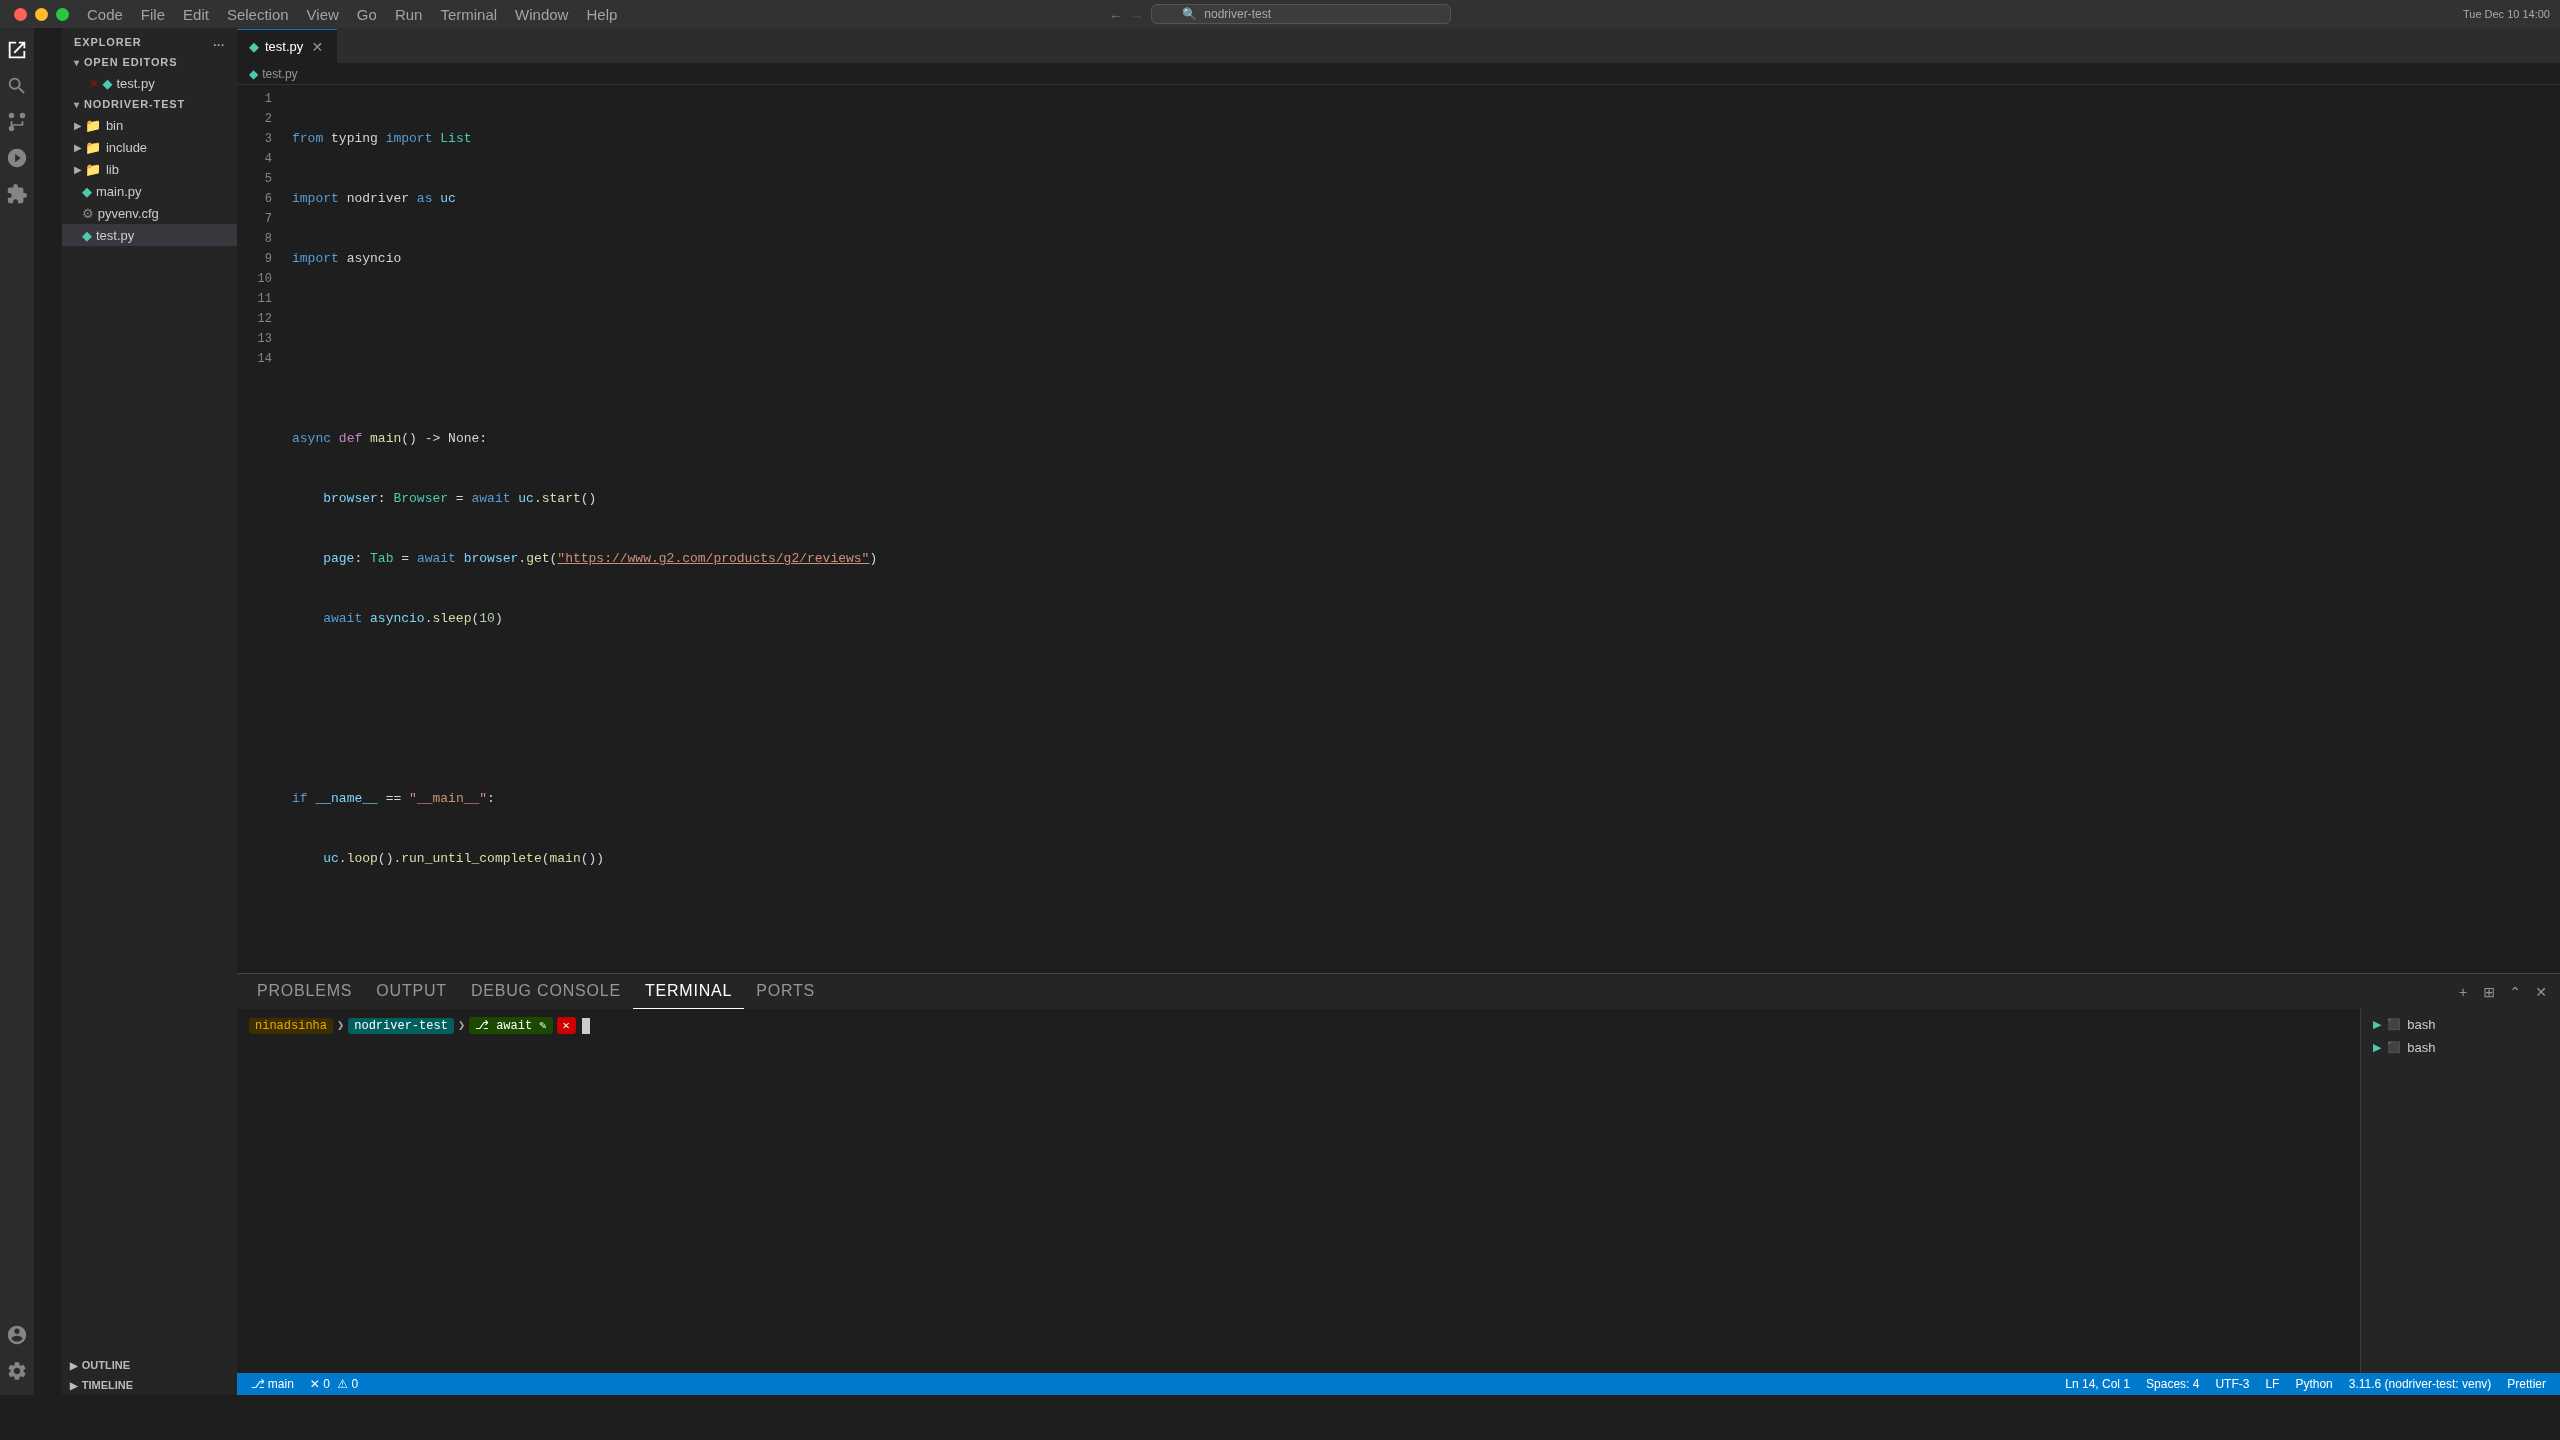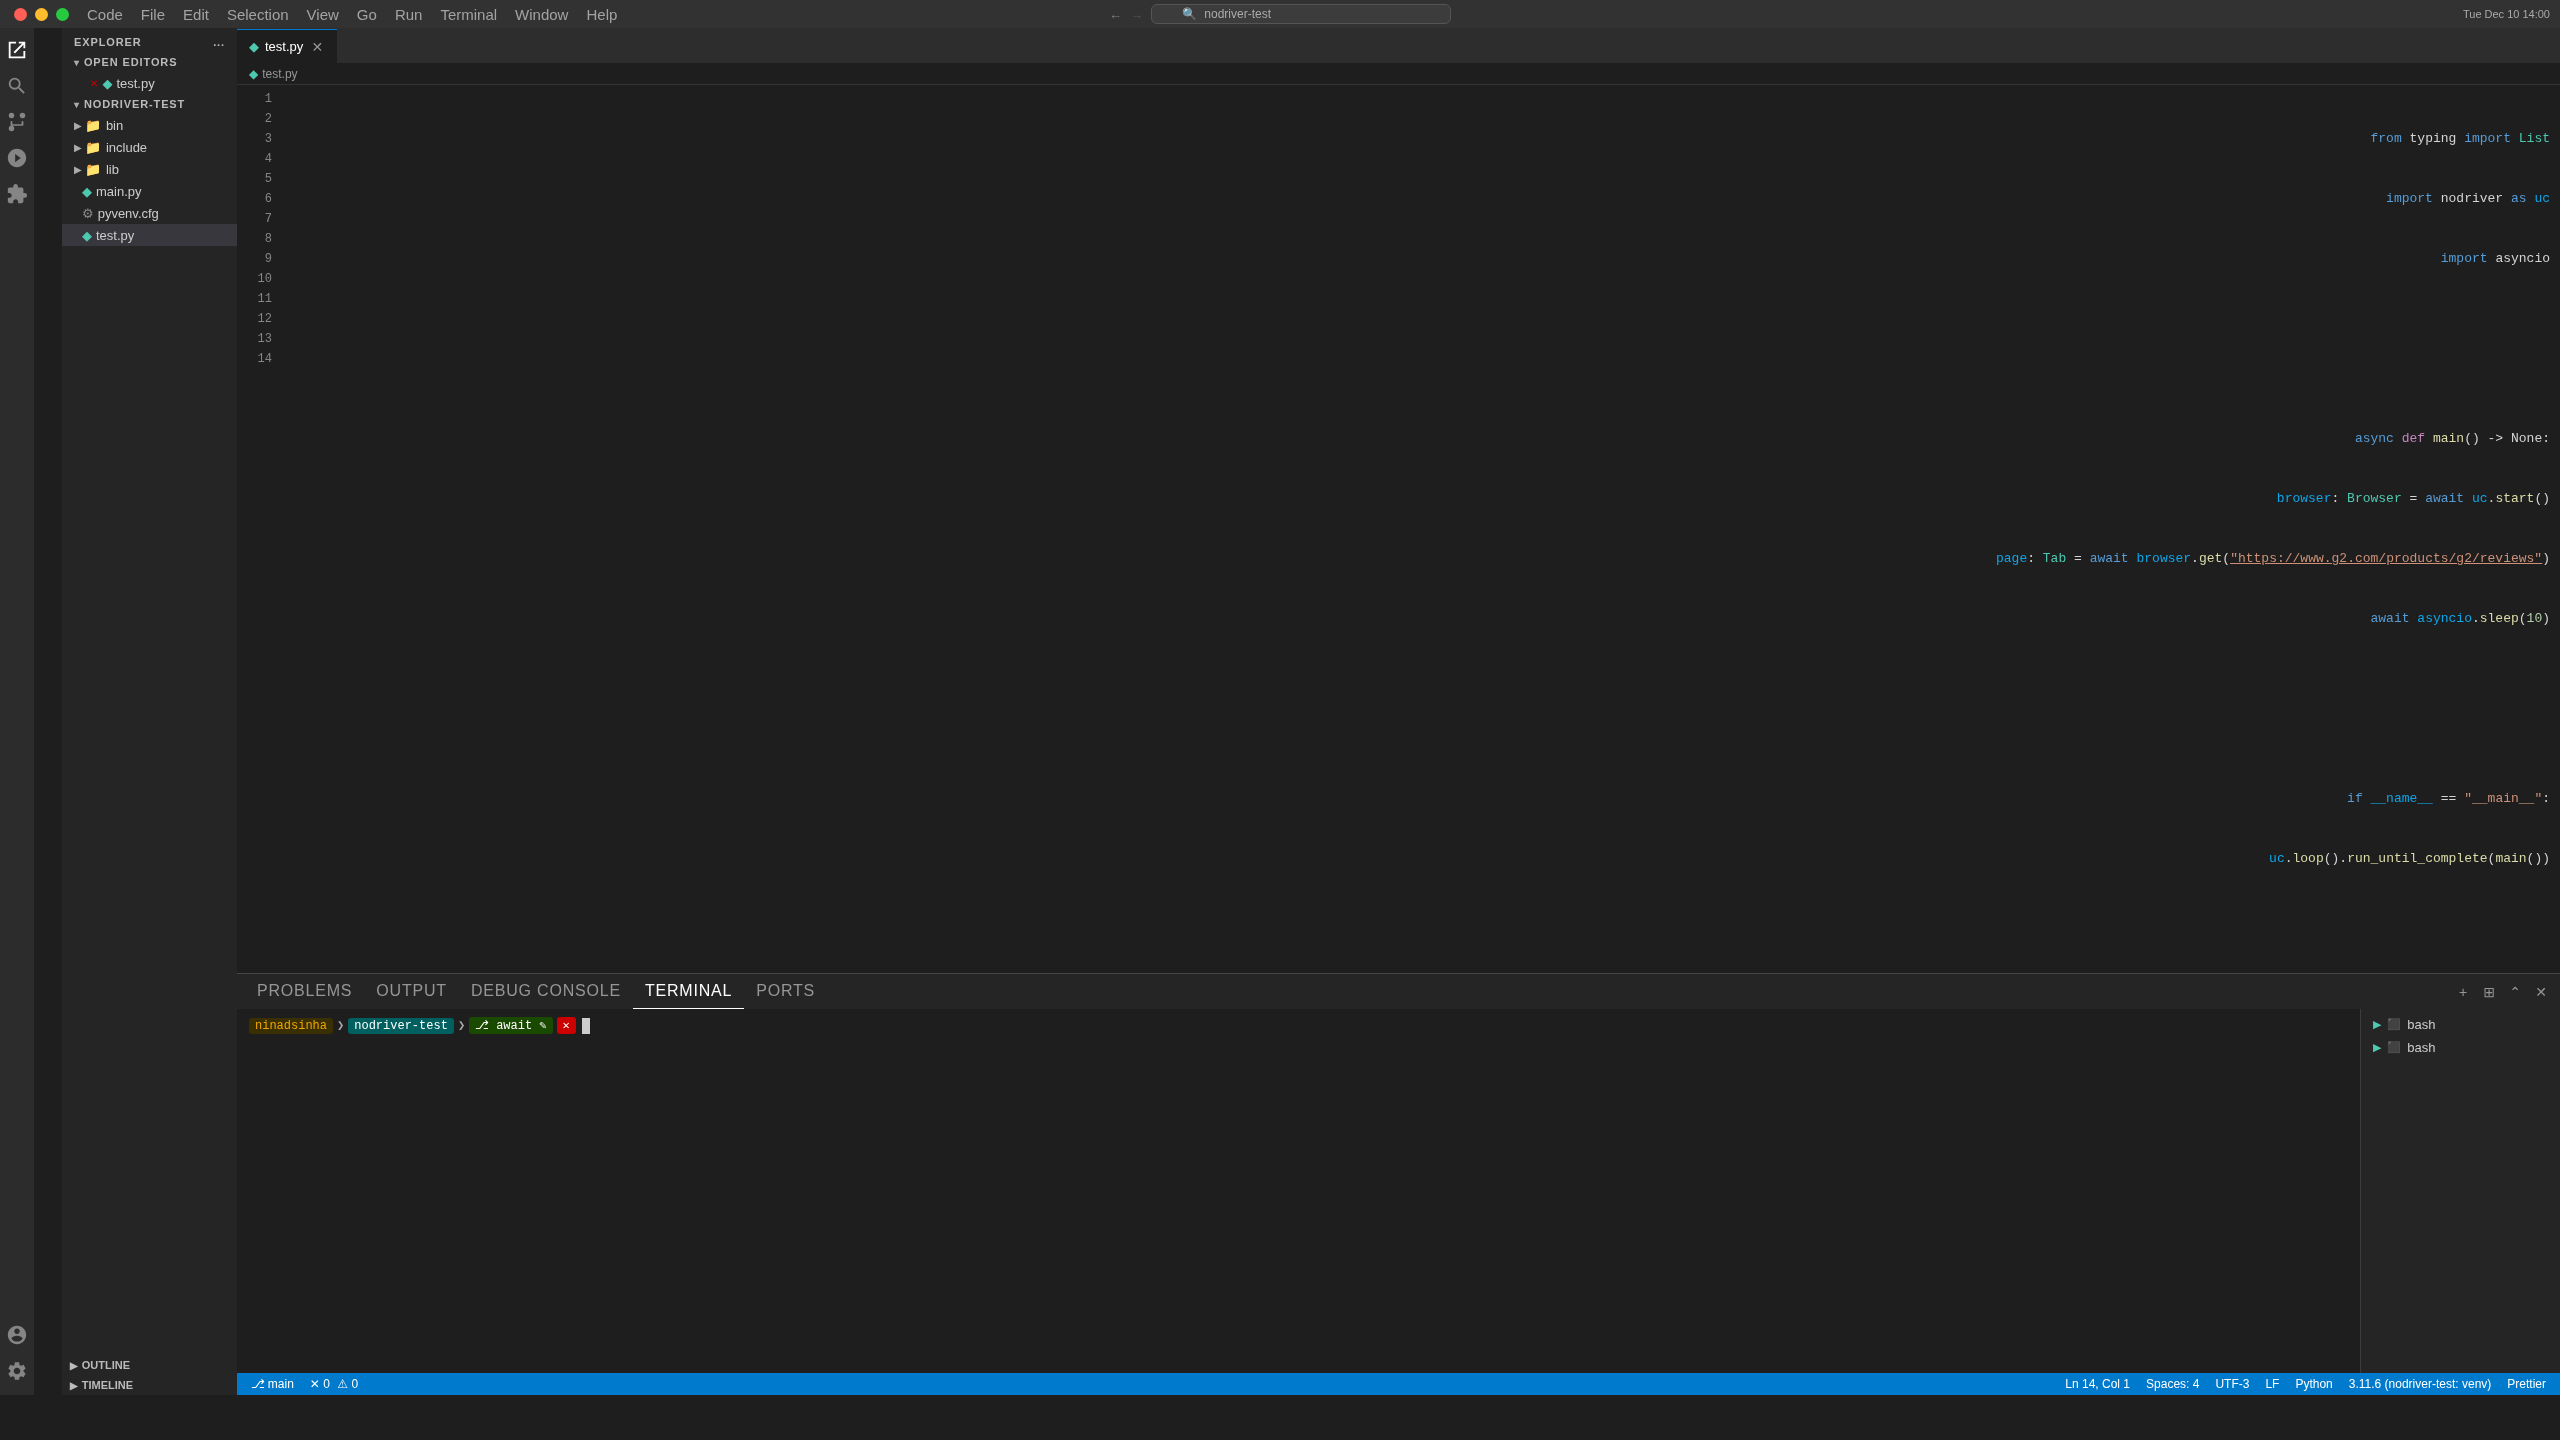--- a/index.html
+++ b/index.html
@@ -262,33 +262,32 @@
     .code-content {
       flex: 1;
       padding: 4px 0;
       overflow: auto;
       white-space: pre;
     }
     .code-line {
       height: 20px;
       line-height: 20px;
       padding: 0 10px;
-      text-align: right;
     }
 
     
     .kw { color: #569cd6; }
     .kw2 { color: #c586c0; }
     .fn { color: #dcdcaa; }
     .str { color: #ce9178; }
     .str-link { color: #ce9178; text-decoration: underline; }
     .type { color: #4ec9b0; }
     .num { color: #b5cea8; }
     .op { color: #d4d4d4; }
-    .var { color: #0ea5e9; }
+    .var { color: #7dd3fc; }
     .plain { color: #d4d4d4; }
 
     
     .panel-area {
       height: 400px;
       background: #1e1e1e;
       display: flex;
       flex-direction: column;
       border-top: 1px solid #474747;
       flex-shrink: 0;

